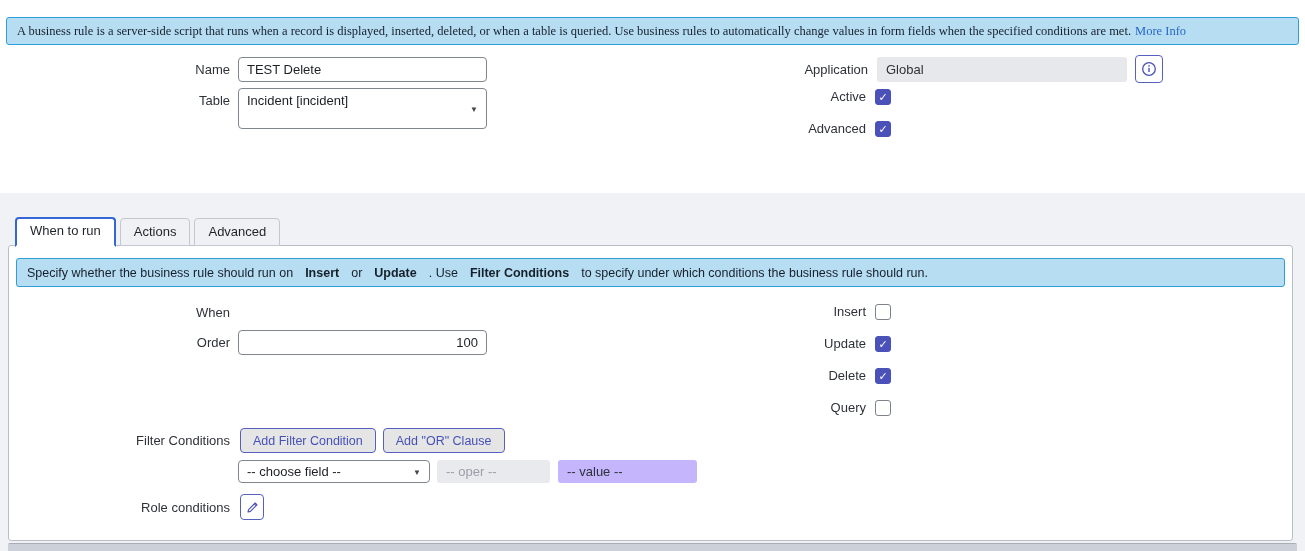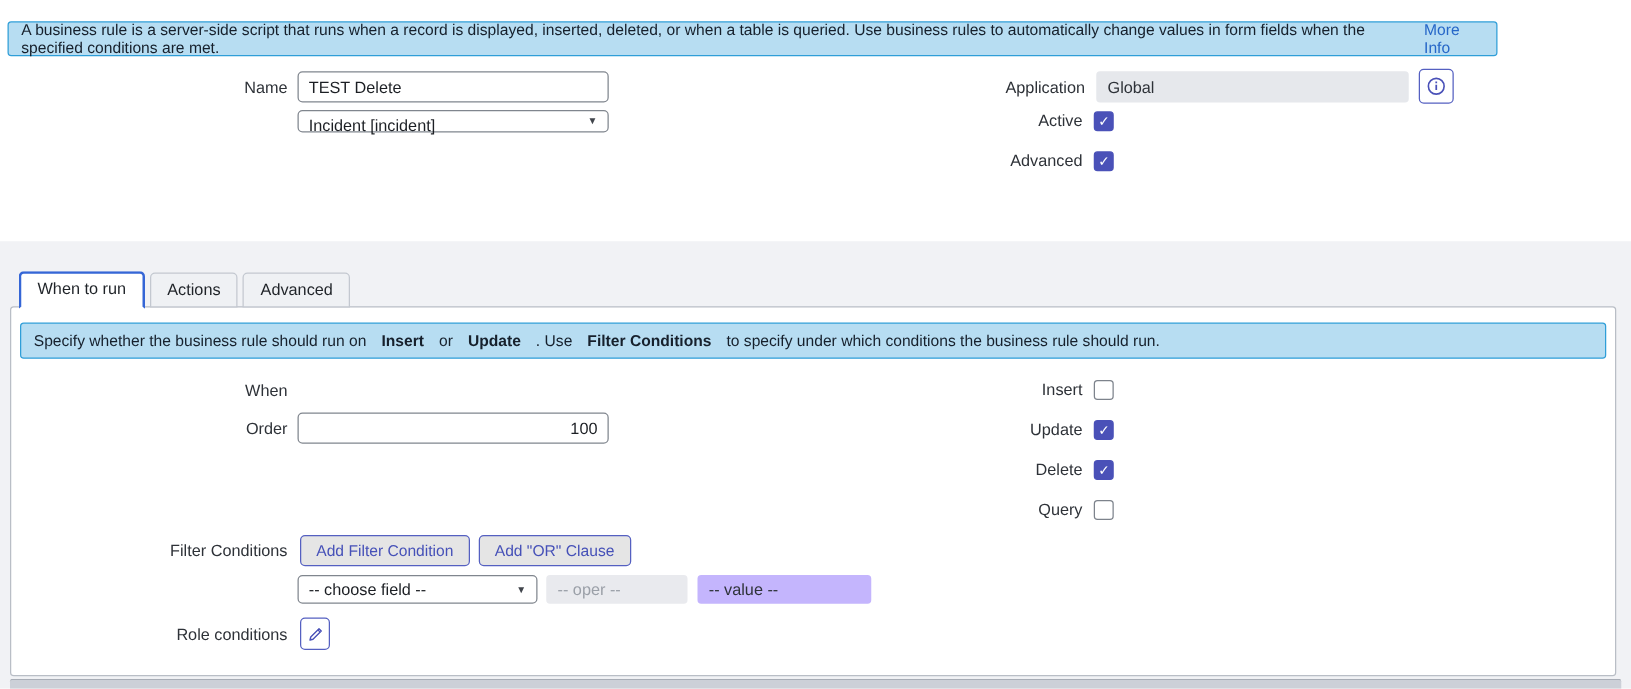--- a/index.html
+++ b/index.html
@@ -8,21 +8,21 @@
 
   
   .banner { position:absolute; display:flex; align-items:center; background:#b7ddf2; border:1px solid #2f9ed8; border-radius:3px; padding:0 10px; font-size:12.5px; color:#16202c; }
   .banner a { color:#2667c8; text-decoration:none; margin-left:4px; cursor:pointer; }
   .banner b { font-weight:bold; }
 
   
   .lbl { position:absolute; font-size:13px; color:#2e3238; text-align:right; height:25px; line-height:25px; white-space:nowrap; }
   .txt { position:absolute; height:25px; border:1px solid #80868e; border-radius:4px; background:#fff; font-size:13px; color:#1c1f24; padding:0 8px; line-height:23px; }
   .txt.right { text-align:right; }
-  .sel { position:absolute; height:18px; border:1px solid #80868e; border-radius:4px; background:#fff; font-size:13px; color:#1c1f24; padding:0 22px 0 8px; line-height:23px; cursor:pointer; }
+  .sel { position:absolute; height:41px; border:1px solid #80868e; border-radius:4px; background:#fff; font-size:13px; color:#1c1f24; padding:0 22px 0 8px; line-height:23px; cursor:pointer; }
   .sel .tri { position:absolute; right:8px; top:50%; transform:translateY(-50%); font-size:8px; color:#41454c; }
   .sel .chev { position:absolute; right:7px; top:50%; transform:translateY(-50%); }
   .ro { position:absolute; height:25px; background:#e6e8ec; border-radius:3px; font-size:13px; color:#2e3238; padding:0 9px; line-height:25px; }
 
   
   .cb { position:absolute; width:16px; height:16px; border-radius:3px; border:1px solid #7d838c; background:#fff; cursor:pointer; }
   .cb.checked { background:#4a51b8; border-color:#4a51b8; }
   .cb.checked::after { content:"✓"; position:absolute; left:2.5px; top:0.5px; color:#fff; font-size:11px; font-weight:bold; }
 
   
@@ -44,28 +44,29 @@
   .valf { position:absolute; height:23px; background:#c4b5fd; border-radius:3px; font-size:13px; color:#2e3238; padding:0 9px; line-height:23px; }
   .sel.small { height:23px; line-height:21px; }
 
   .bottom-bar { position:absolute; left:8px; top:543px; width:1289px; height:8px; background:#ccd0d8; border-top:1px solid #a8adb6; border-radius:2px 2px 0 0; }
 </style>
 </head>
 <body>
 
 <div class="screen">
 
-  <div class="banner" style="left:6px; top:17px; width:1192px; height:28px;">
+  <div class="banner" style="left:6px; top:17px; width:1293px; height:28px;font-family:Liberation Serif, serif;">
     <span>A business rule is a server-side script that runs when a record is displayed, inserted, deleted, or when a table is queried. Use business rules to automatically change values in form fields when the specified conditions are met.</span>
     <a>More Info</a>
   </div>
 
   <div class="lbl" style="left:0; top:57px; width:230px;">Name</div>
   <div class="txt" style="left:238px; top:57px; width:249px;">TEST Delete</div>
 
+  <div class="lbl" style="left:0; top:88px; width:230px;">Table</div>
   <div class="sel" style="left:238px; top:88px; width:249px;">
     <span>Incident [incident]</span>
     <span class="tri">▼</span>
   </div>
 
   <div class="lbl" style="left:640px; top:57px; width:228px;">Application</div>
   <div class="ro" style="left:877px; top:57px; width:250px;">Global</div>
   <div class="icon-btn" style="left:1135px; top:55px; width:28px; height:28px;">
     <svg width="16" height="16" viewBox="0 0 16 16">
       <circle cx="8" cy="8" r="6.3" fill="none" stroke="#4a51b8" stroke-width="1.3"></circle>

